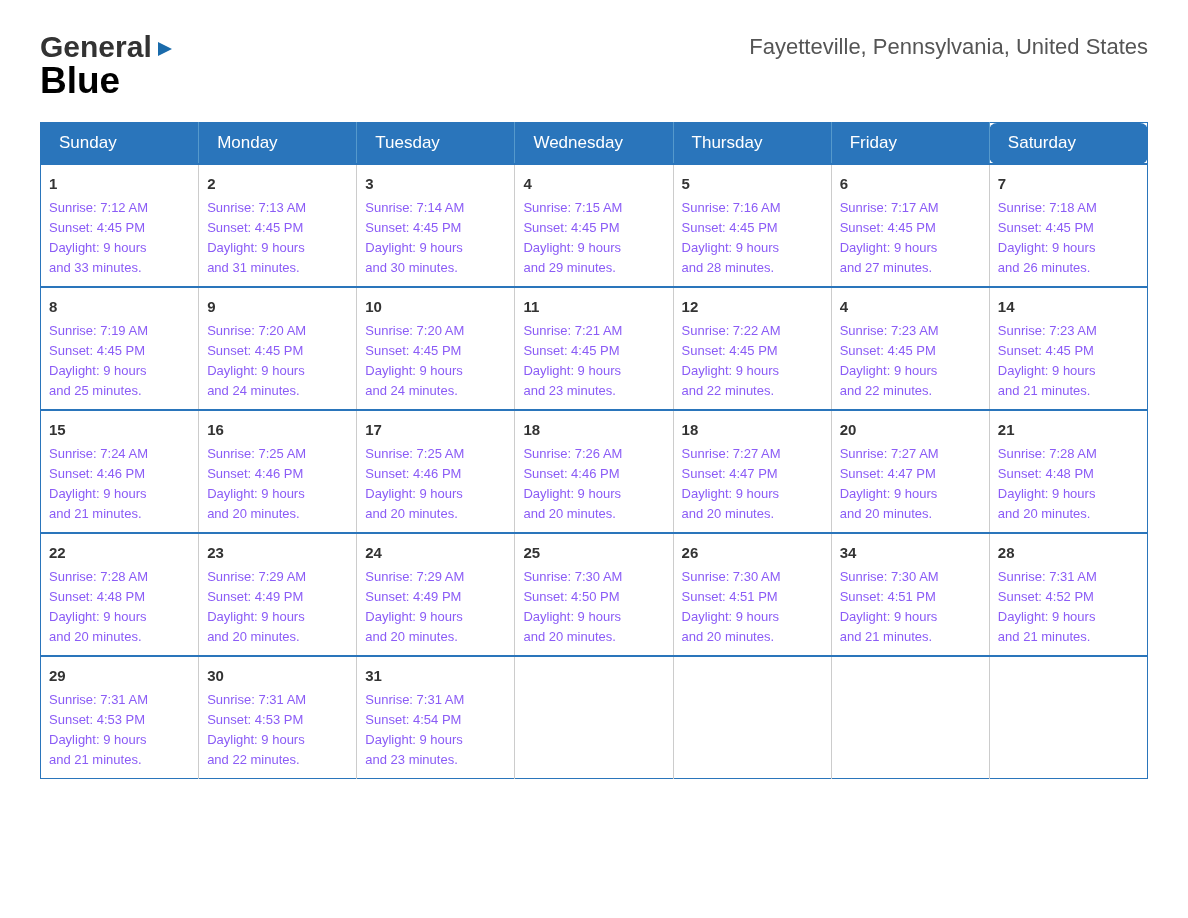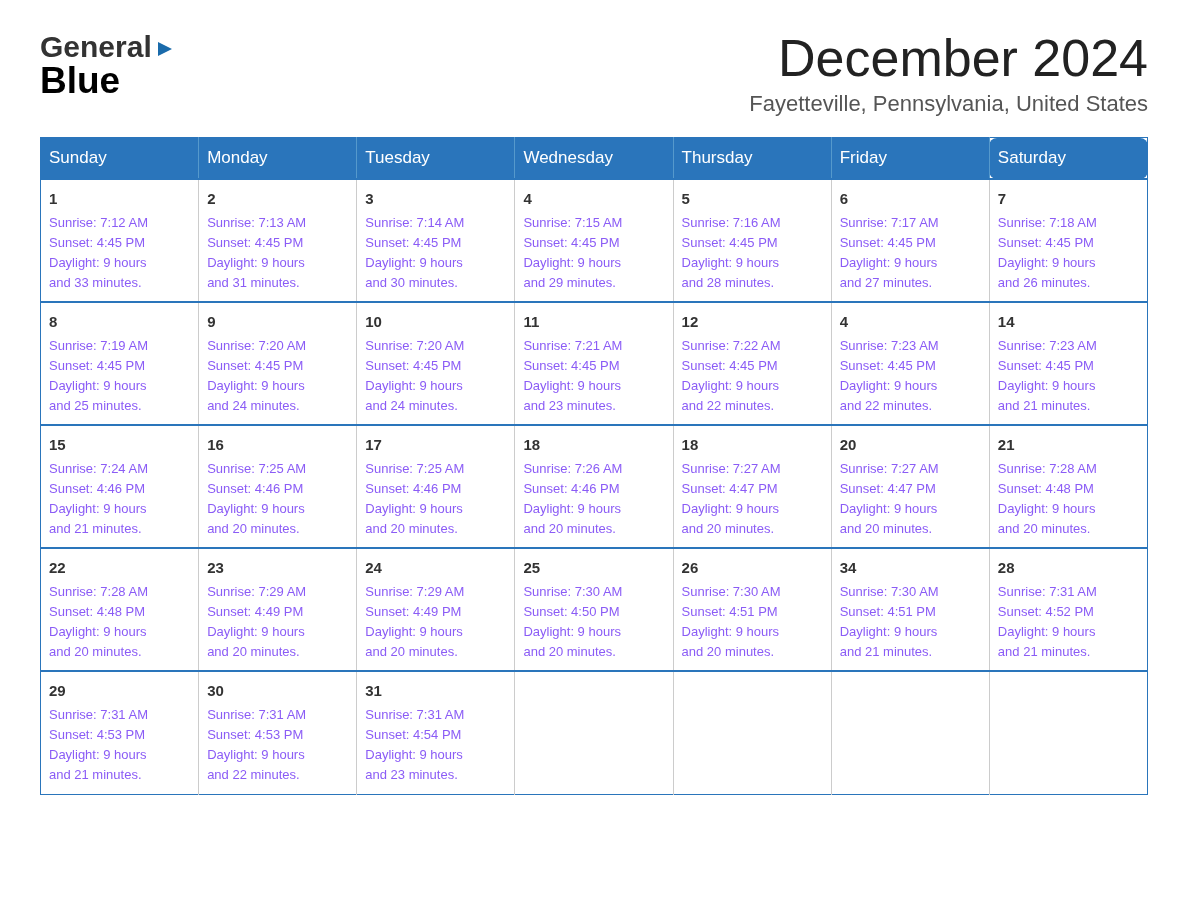--- a/index.html
+++ b/index.html
@@ -43,21 +43,21 @@
     .calendar {
       width: 100%;
       border-collapse: collapse;
       border: 1px solid #2a75bb;
     }
     .calendar thead tr th {
       background-color: #2a75bb;
       color: #fff;
       font-size: 17px;
       font-weight: normal;
-      padding: 10px 8px;
+      padding: 10px 18px;
       text-align: left;
       border-right: 1px solid #5599cc;
     }
     .calendar thead tr th:last-child {
       border-right: none;
       border-radius: 8px;
     }
     .calendar tbody tr td {
       vertical-align: top;
       padding: 8px 8px;
@@ -93,21 +93,20 @@
   <div class="logo">
     <div class="logo-line1">
       <span style="font-size:30px;font-weight:bold;color:#333;">General</span>
       <svg width="22" height="22" viewBox="0 0 22 22" style="margin-left:2px;margin-bottom:4px;">
         <polygon points="4,4 18,11 4,18" fill="#1a6bab"></polygon>
       </svg>
     </div>
     <span style="font-size:37px;font-weight:bold;color:#000000;margin-top:-4px;">Blue</span>
   </div>
   <div class="title-area">
-    <div class="main-title">December 2024</div>
     <div class="subtitle">Fayetteville, Pennsylvania, United States</div>
   </div>
 </div>
 
 <table class="calendar">
   <thead>
     <tr>
       <th>Sunday</th>
       <th>Monday</th>
       <th>Tuesday</th>

